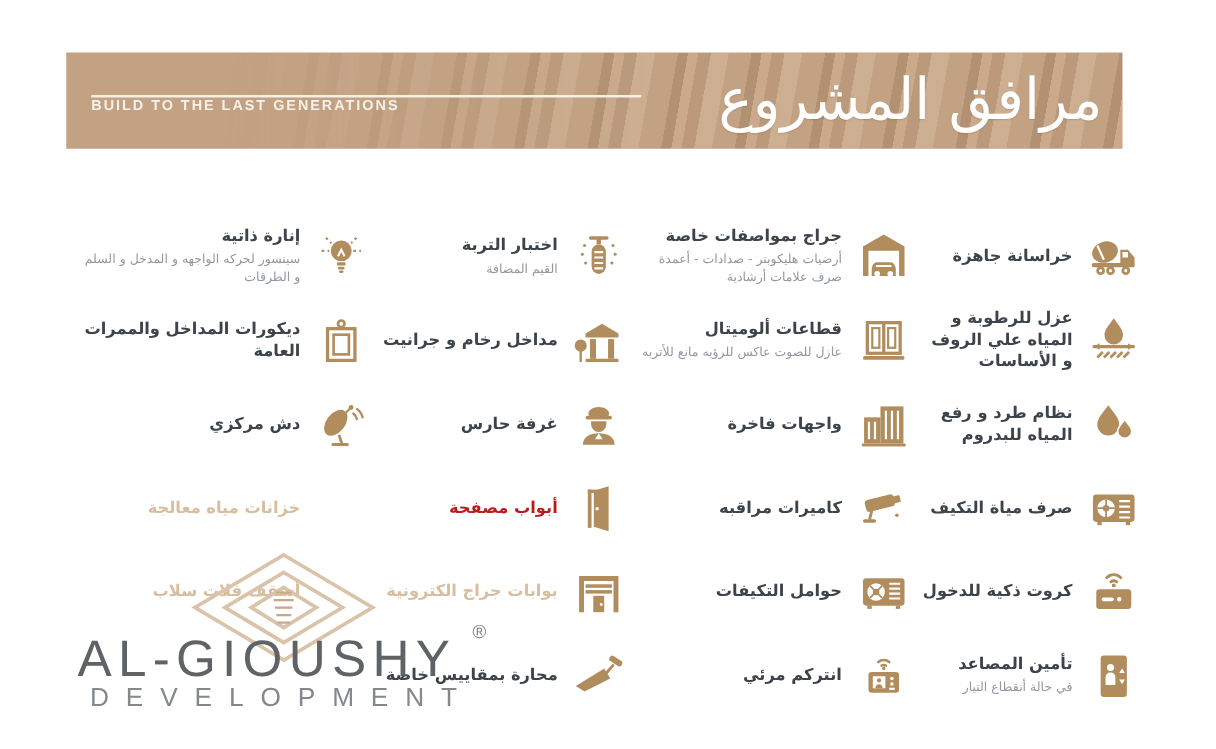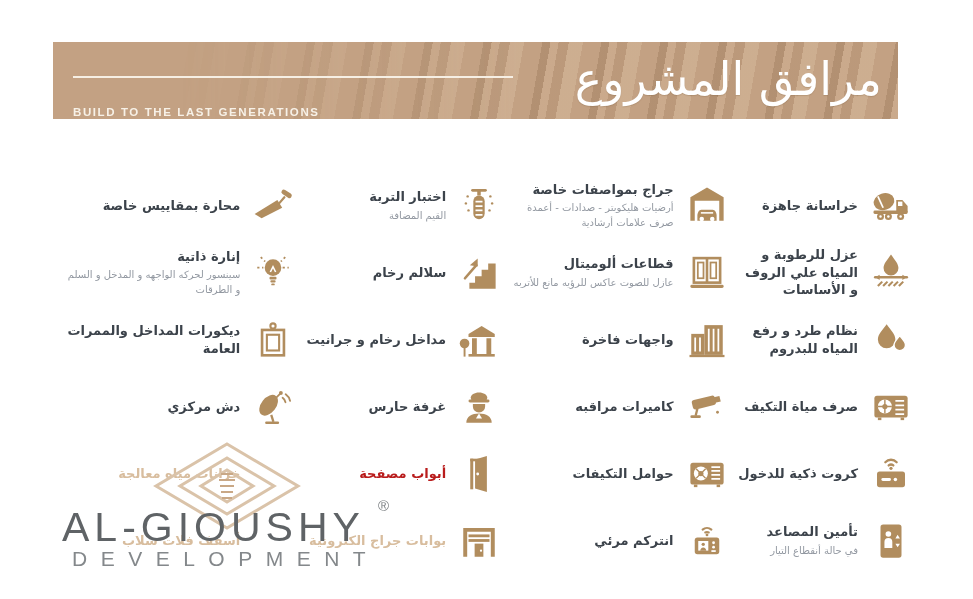--- a/index.html
+++ b/index.html
@@ -24,21 +24,21 @@
         rgba(120,88,55,0.10) 34px 44px,
         rgba(233,209,180,0.28) 44px 58px);
     -webkit-mask-image:linear-gradient(to left, #000 45%, transparent 85%);
             mask-image:linear-gradient(to left, #000 45%, transparent 85%);
   }
   .band-line {
     position:absolute; left:20px; top:34px; width:440px; height:2px;
     background:#f6efe4;
   }
   .tagline {
-    position:absolute; left:20px; top:64px;
+    position:absolute; left:20px; top:37px;
     color:#f7f1e7; font-family:"Liberation Sans", sans-serif;
     font-size:11.5px; font-weight:bold; letter-spacing:1.6px;
   }
   .band-title {
     position:absolute; right:16px; top:50%; transform:translateY(-54%);
     color:#ffffff; font-size:46px; font-weight:normal; direction:rtl;
     text-shadow:0 1px 1px rgba(120,90,60,.25);
   }
 
   
@@ -326,34 +326,20 @@
               <circle cx="39" cy="21" r="1.4"></circle>
               <circle cx="12" cy="29" r="1.4"></circle>
               <circle cx="36" cy="29" r="1.4"></circle>
             </g>
           </svg>
       </span>
       <div class="txt">
         <div class="t">اختبار التربة</div>
         <div class="s">القيم المضافة</div>
       </div>
-    </div>
-    <div class="item">
-      <span class="icn">
-        <svg viewBox="0 0 48 48">
-            <g fill="currentColor">
-              <path d="M13 42h30V13h-8.5v7.3H27v7.3h-7.5V35H13z"></path>
-              <path d="M8 30L21 15" stroke="currentColor" stroke-width="3" stroke-linecap="round"></path>
-              <path d="M22.5 7.5v9l-9-1.5z"></path>
-            </g>
-          </svg>
-      </span>
-      <div class="txt">
-          <div class="t">سلالم رخام</div>
-        </div>
     </div>
     <div class="item">
       <span class="icn">
         <svg viewBox="0 0 48 48">
             <g fill="currentColor">
               <path d="M12 17l15-9 15 9v3.5H12z"></path>
               <rect x="16" y="22" width="5.5" height="18"></rect>
               <rect x="32.5" y="22" width="5.5" height="18"></rect>
               <rect x="12" y="40" width="30" height="3"></rect>
               <circle cx="7.5" cy="28" r="5.5"></circle>

